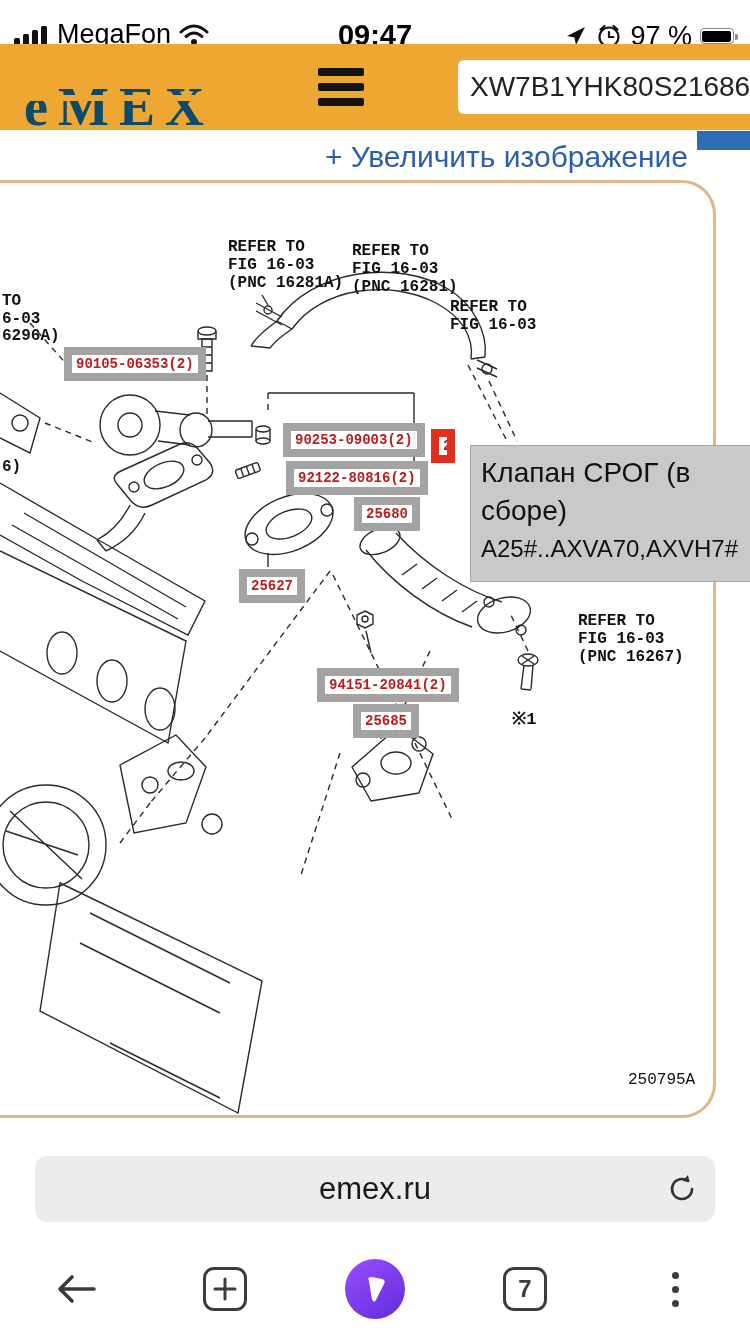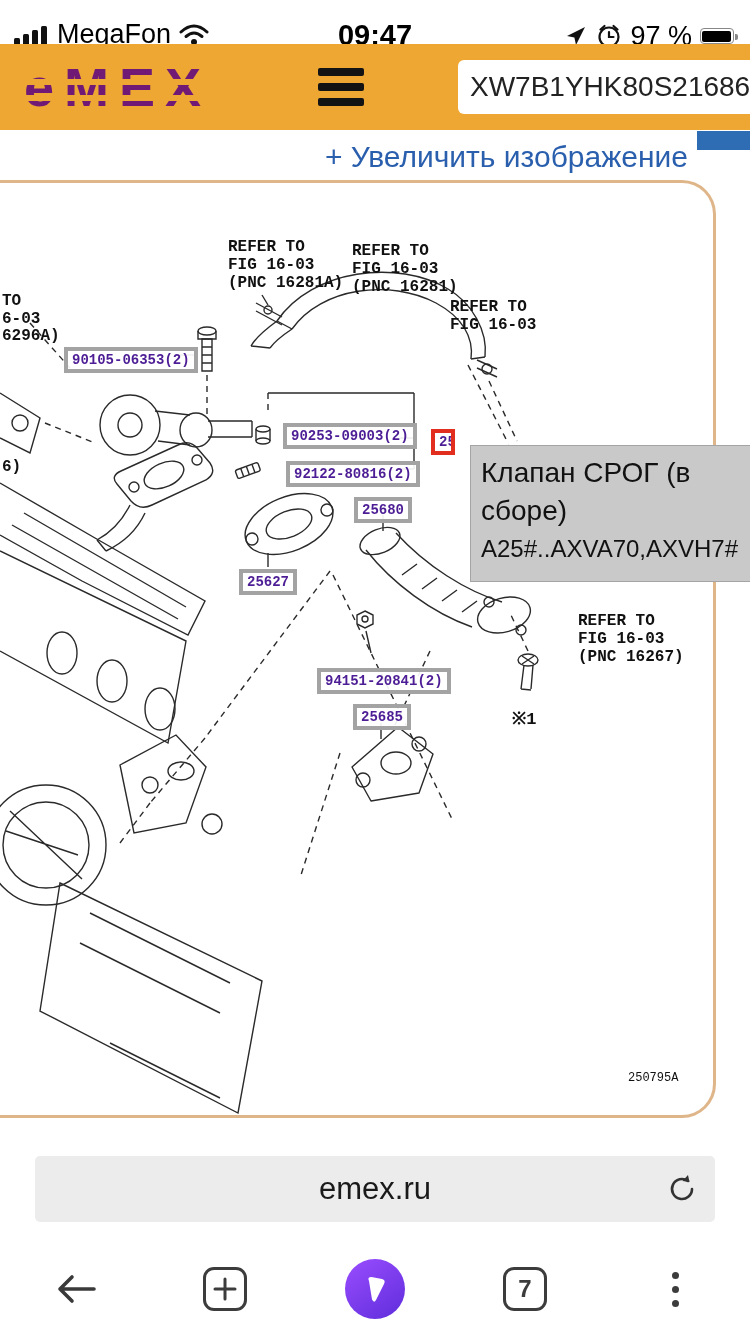--- a/index.html
+++ b/index.html
@@ -14,50 +14,50 @@
   .sb-right { position:absolute; right:10px; top:0; height:48px; display:flex; align-items:center; gap:8px; }
   .sb-batt-pct { font-size:27px; color:#000; }
   .batt { position:relative; width:40px; height:20px; }
   .batt .shell { position:absolute; left:0; top:2px; width:34px; height:16px; border:1.5px solid #888; border-radius:4px; }
   .batt .fill { position:absolute; left:2px; top:4.5px; width:29px; height:11px; background:#000; border-radius:2px; }
   .batt .tip { position:absolute; left:35px; top:8px; width:3px; height:6px; background:#888; border-radius:0 2px 2px 0; }
 
   
   .header { position:absolute; top:44px; left:0; width:750px; height:86px; background:#efa733; overflow:hidden; }
   .logo { position:absolute; left:24px; top:11px; width:250px; height:64px; }
-  .logo-text { font-family:Liberation Sans, sans-serif; font-size:54px; font-weight:800; color:#701a75; letter-spacing:10px; line-height:64px; }
+  .logo-text { font-family:Liberation Serif, serif; font-size:54px; font-weight:800; color:#0c4a6e; letter-spacing:10px; line-height:64px;margin-top:20px; }
   .logo-stripe { position:absolute; left:-4px; width:256px; height:6px; background:#efa733; }
   .logo-stripe.s1 { top:24px; } .logo-stripe.s2 { top:40px; }
   .burger { position:absolute; left:318px; top:24px; width:46px; height:38px; display:flex; flex-direction:column; justify-content:space-between; cursor:pointer; }
   .burger span { display:block; width:46px; height:8px; background:#131313; border-radius:2px; }
   .vin-input { position:absolute; left:458px; top:16px; width:312px; height:54px; border:none; border-radius:6px; background:#fff; font-family:"Liberation Sans",sans-serif; font-size:28px; color:#222; padding:0 12px; outline:none; }
 
   
   .linkrow { position:absolute; top:130px; left:0; width:750px; height:50px; background:#fff; }
   .zoom-link { position:absolute; right:62px; top:10px; font-size:30px; color:#2a5fae; cursor:pointer; }
   .scrollmark { position:absolute; right:0; top:1px; width:53px; height:19px; background:#2e6db4; }
 
   
   .panel { position:absolute; top:180px; left:0; width:716px; height:938px; background:#fff; border:3px solid #dfb58a; border-left:none; border-radius:0 34px 34px 0; }
   .art { position:absolute; left:0; top:0; }
   .art path, .art circle, .art ellipse, .art rect { fill:none; stroke:#2a2a2a; stroke-width:1.4; }
   .art .dash { stroke-dasharray:6 5; }
   .refer { position:absolute; font-family:"Liberation Mono", monospace; font-weight:bold; font-size:16px; line-height:18px; color:#111; white-space:pre-line; }
   .edgelab { position:absolute; font-family:"Liberation Mono", monospace; font-weight:bold; font-size:16px; color:#111; white-space:nowrap; }
-  .pnum { position:absolute; font-family:"Liberation Mono", monospace; font-weight:bold; font-size:14px; color:#4c1d95; border:4px solid #a3a3a3; background:rgba(255,255,255,.92); padding:1px 4px; white-space:nowrap; cursor:pointer; }
+  .pnum { position:absolute; font-family:"Liberation Mono", monospace; font-weight:bold; font-size:14px; color:#b91c1c; border:8px solid #a3a3a3; background:rgba(255,255,255,.92); padding:1px 4px; white-space:nowrap; cursor:pointer; }
   .pnum.red { border-color:#e22e1e; width:24px; overflow:hidden; }
   .tooltip { position:absolute; left:470px; top:262px; width:281px; min-height:137px; background:#c9c9c9; border:1px solid #a5a5a5; padding:8px 8px 8px 10px; z-index:5; }
   .tt-name { font-size:28px; line-height:38px; color:#111; }
   .tt-app { font-size:24px; line-height:38px; color:#111; white-space:nowrap; }
   .notemark { position:absolute; font-family:"Liberation Mono", monospace; font-weight:bold; font-size:17px; color:#111; }
-  .figcode { position:absolute; left:628px; top:888px; font-family:"Liberation Mono", monospace; font-size:12px; color:#111; }
+  .figcode { position:absolute; left:628px; top:888px; font-family:"Liberation Mono", monospace; font-size:16px; color:#111; }
 
   
   .urlrow { position:absolute; top:1146px; left:0; width:750px; height:98px; background:#fff; }
-  .urlpill { position:absolute; left:35px; top:10px; width:680px; height:66px; background:#ececec; border-radius:5px; cursor:pointer; }
+  .urlpill { position:absolute; left:35px; top:10px; width:680px; height:66px; background:#ececec; border-radius:12px; cursor:pointer; }
   .urltext { position:absolute; left:0; width:680px; top:15px; text-align:center; font-size:31px; color:#1a1a1a; }
   .reload { position:absolute; right:16px; top:16px; width:34px; height:34px; cursor:pointer; }
   .toolbar { position:absolute; top:1244px; left:0; width:750px; height:90px; background:#fff; display:flex; align-items:center; justify-content:space-around; }
   .tb-item { width:80px; height:70px; display:flex; align-items:center; justify-content:center; cursor:pointer; }
   .sq-btn { width:44px; height:44px; border:3px solid #3c3c3c; border-radius:11px; display:flex; align-items:center; justify-content:center; }
   .tabnum { font-size:24px; font-weight:bold; color:#3c3c3c; }
   .ya-circle { width:60px; height:60px; border-radius:50%; background:linear-gradient(145deg,#9a4dff,#5f2ddb); display:flex; align-items:center; justify-content:center; }
   .kebab { display:flex; flex-direction:column; gap:7px; }
   .kebab i { width:7px; height:7px; border-radius:50%; background:#3c3c3c; }
 </style>

